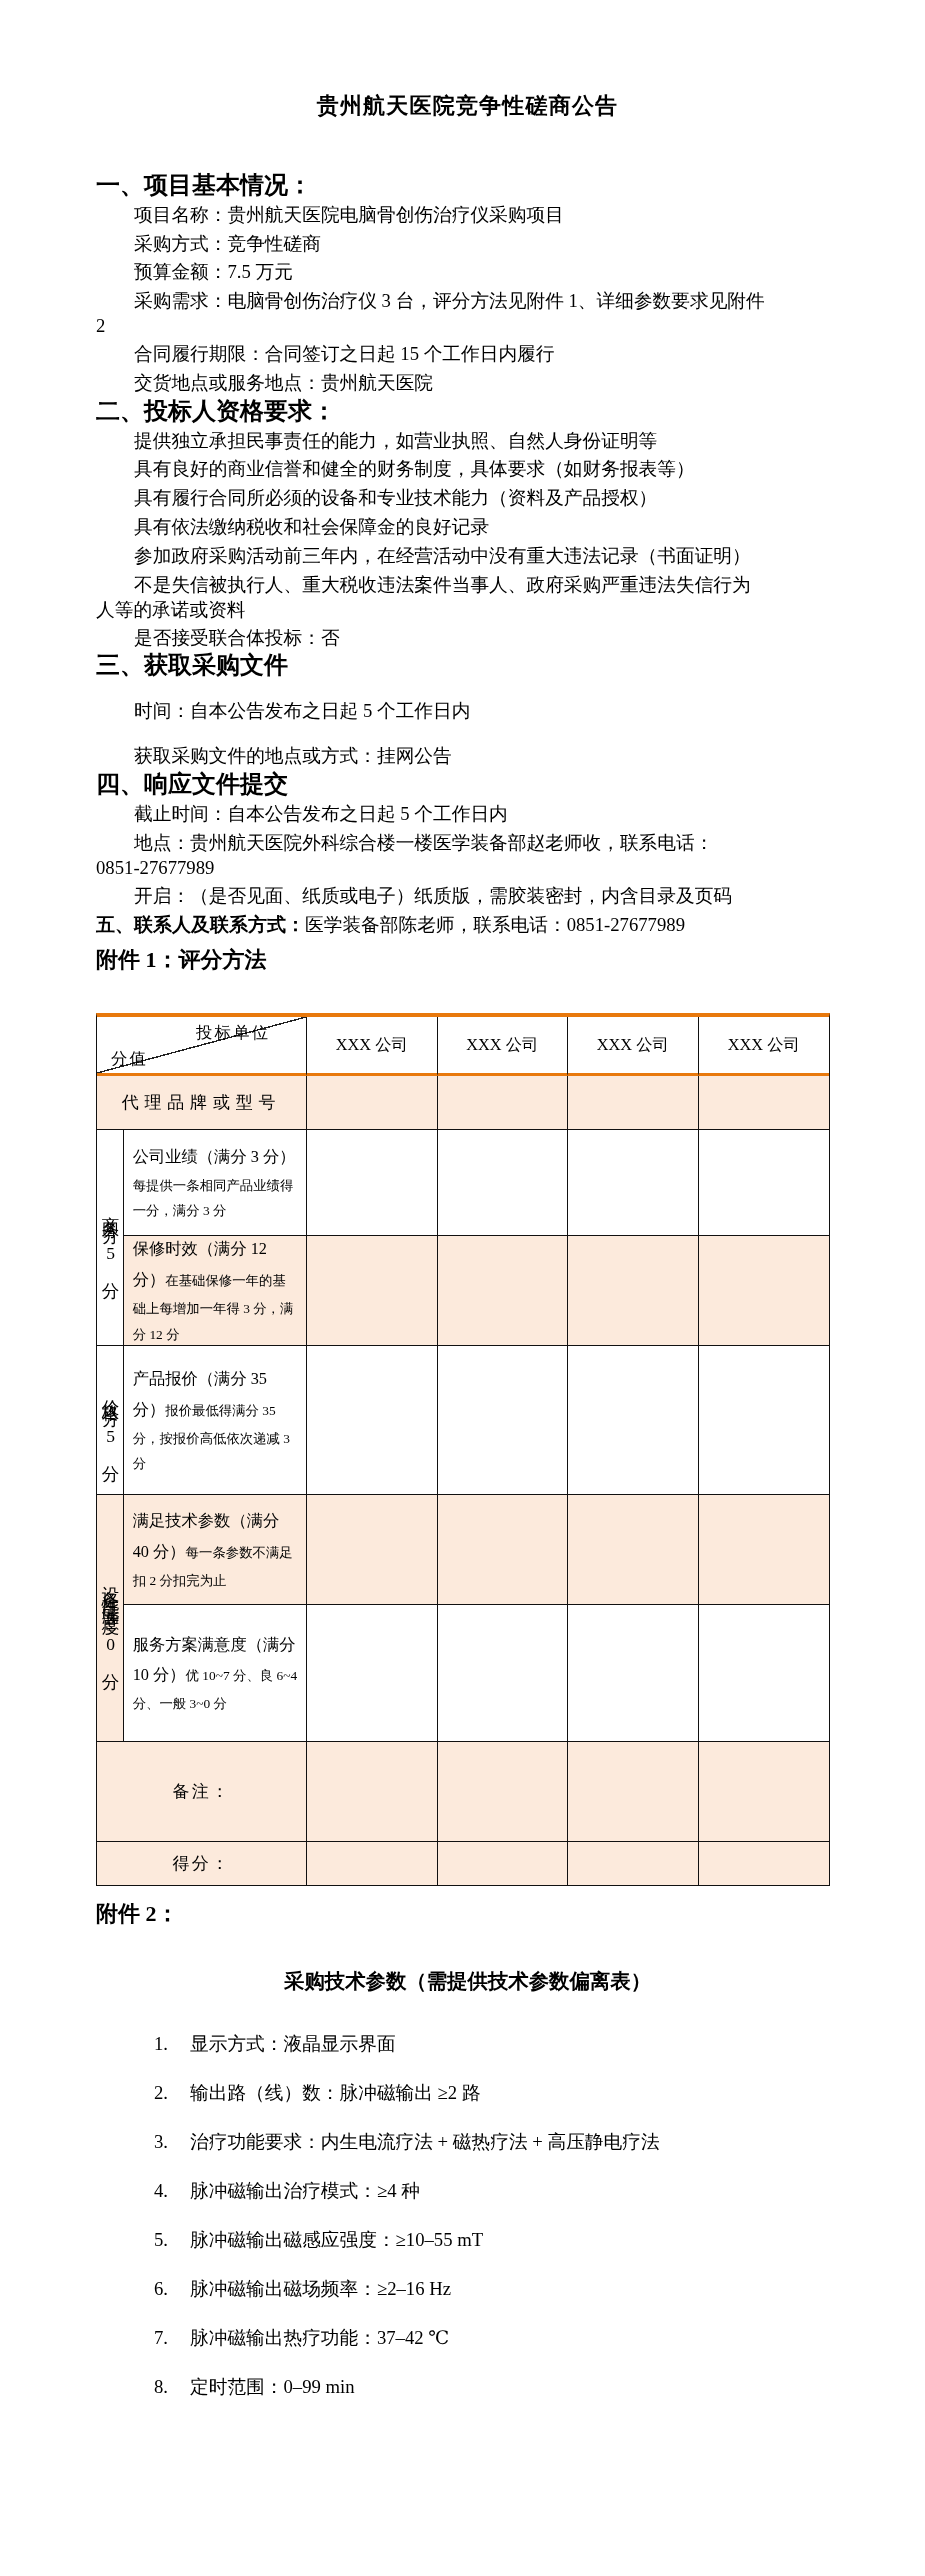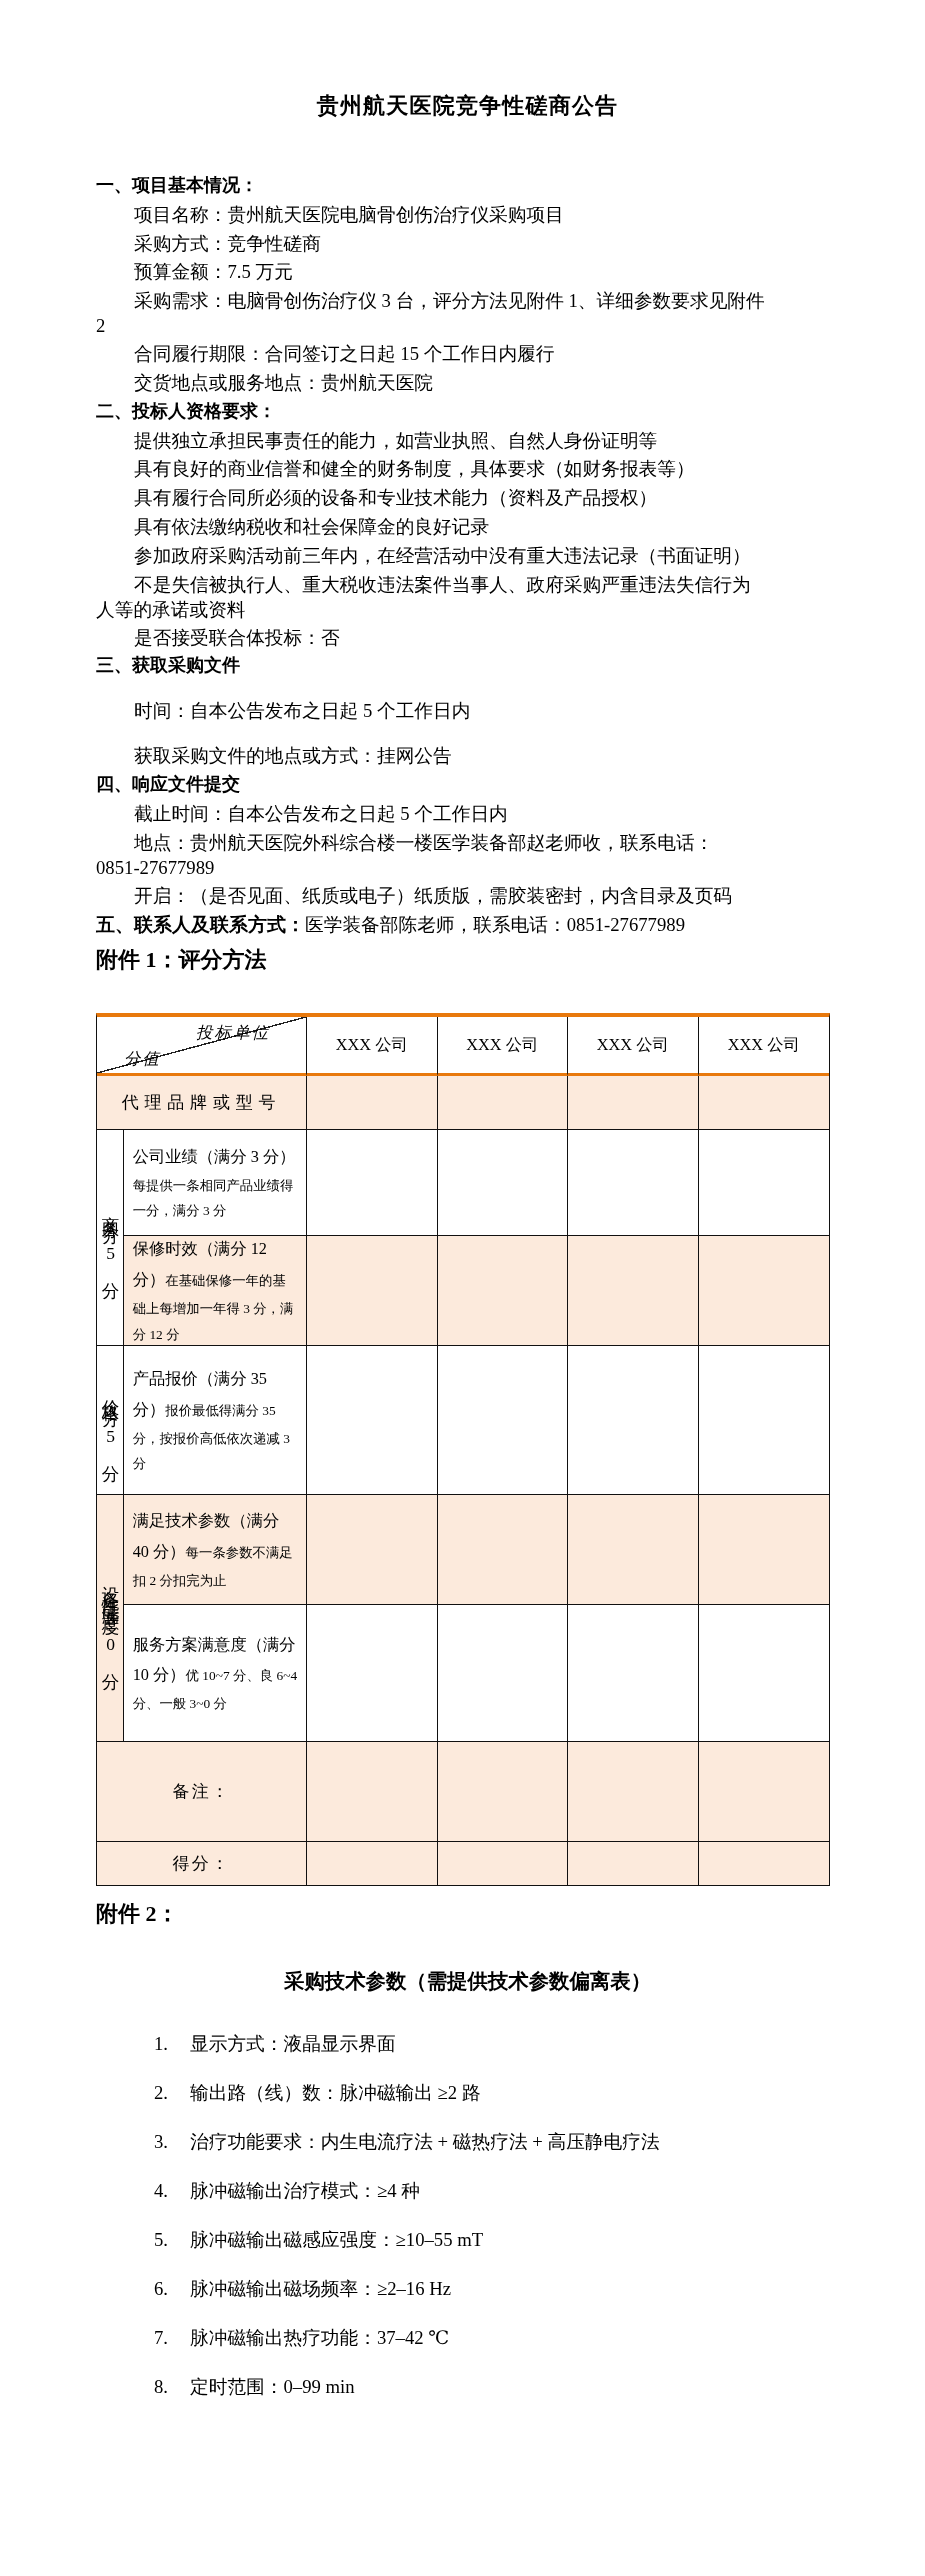--- a/index.html
+++ b/index.html
@@ -27,21 +27,21 @@
   
   .doc-title{
     text-align:center;
     font-weight:bold;
     font-size:22px;
     line-height:27px;
     letter-spacing:1.2px;
     margin:0 0 55px 0;
   }
   .ln{margin:0 0 5.8px 0;line-height:23px;font-size:18.7px;}
-  .ln-sec{font-weight:bold;font-size:18px;margin-top:5px;}
+  .ln-sec{font-weight:bold;font-size:24px;margin-top:5px;}
   .ln-det{text-indent:38px;}
   .ln-cont{margin-top:-3.5px;margin-bottom:4.7px;}
   .ln-g1{margin-top:22px;}
   .ln-sec5{font-size:19px;}
   .ln-sec5 b{font-weight:bold;}
   .ln-sec5 span{font-size:18.7px;font-weight:normal;}
   .att-heading{
     font-weight:bold;
     font-size:22px;
     line-height:31.5px;
@@ -68,24 +68,23 @@
   .bb{border-bottom:none;}
   .hd{border-bottom:3.5px solid var(--orange);}
   .sh{background:var(--peach);}
   .corner{
     background:
       linear-gradient(to bottom right,
         transparent calc(50% - 0.7px),
         #222 calc(50% - 0.7px),
         #222 calc(50% + 0.7px),
         transparent calc(50% + 0.7px));
-    font-style: italic;
   }
   .corner-top{position:absolute;top:4.7px;left:99px;font-size:16.3px;letter-spacing:2.3px;}
-  .corner-bottom{position:absolute;bottom:3.5px;left:27px;font-size:16.3px;letter-spacing:2.3px;}
+  .corner-bottom{position:absolute;bottom:3.5px;left:14px;font-size:16.3px;letter-spacing:2.3px;}
   .company{display:flex;align-items:center;justify-content:center;font-size:16.3px;}
   .rowlabel{display:flex;align-items:center;justify-content:center;font-size:17px;letter-spacing:5.8px;}
   .cat{display:flex;align-items:center;justify-content:center;}
   .cat > span{
     writing-mode:vertical-lr;
     text-orientation:upright;
     font-size:17.5px;
     letter-spacing:5.2px;
     line-height:27px;
   }

